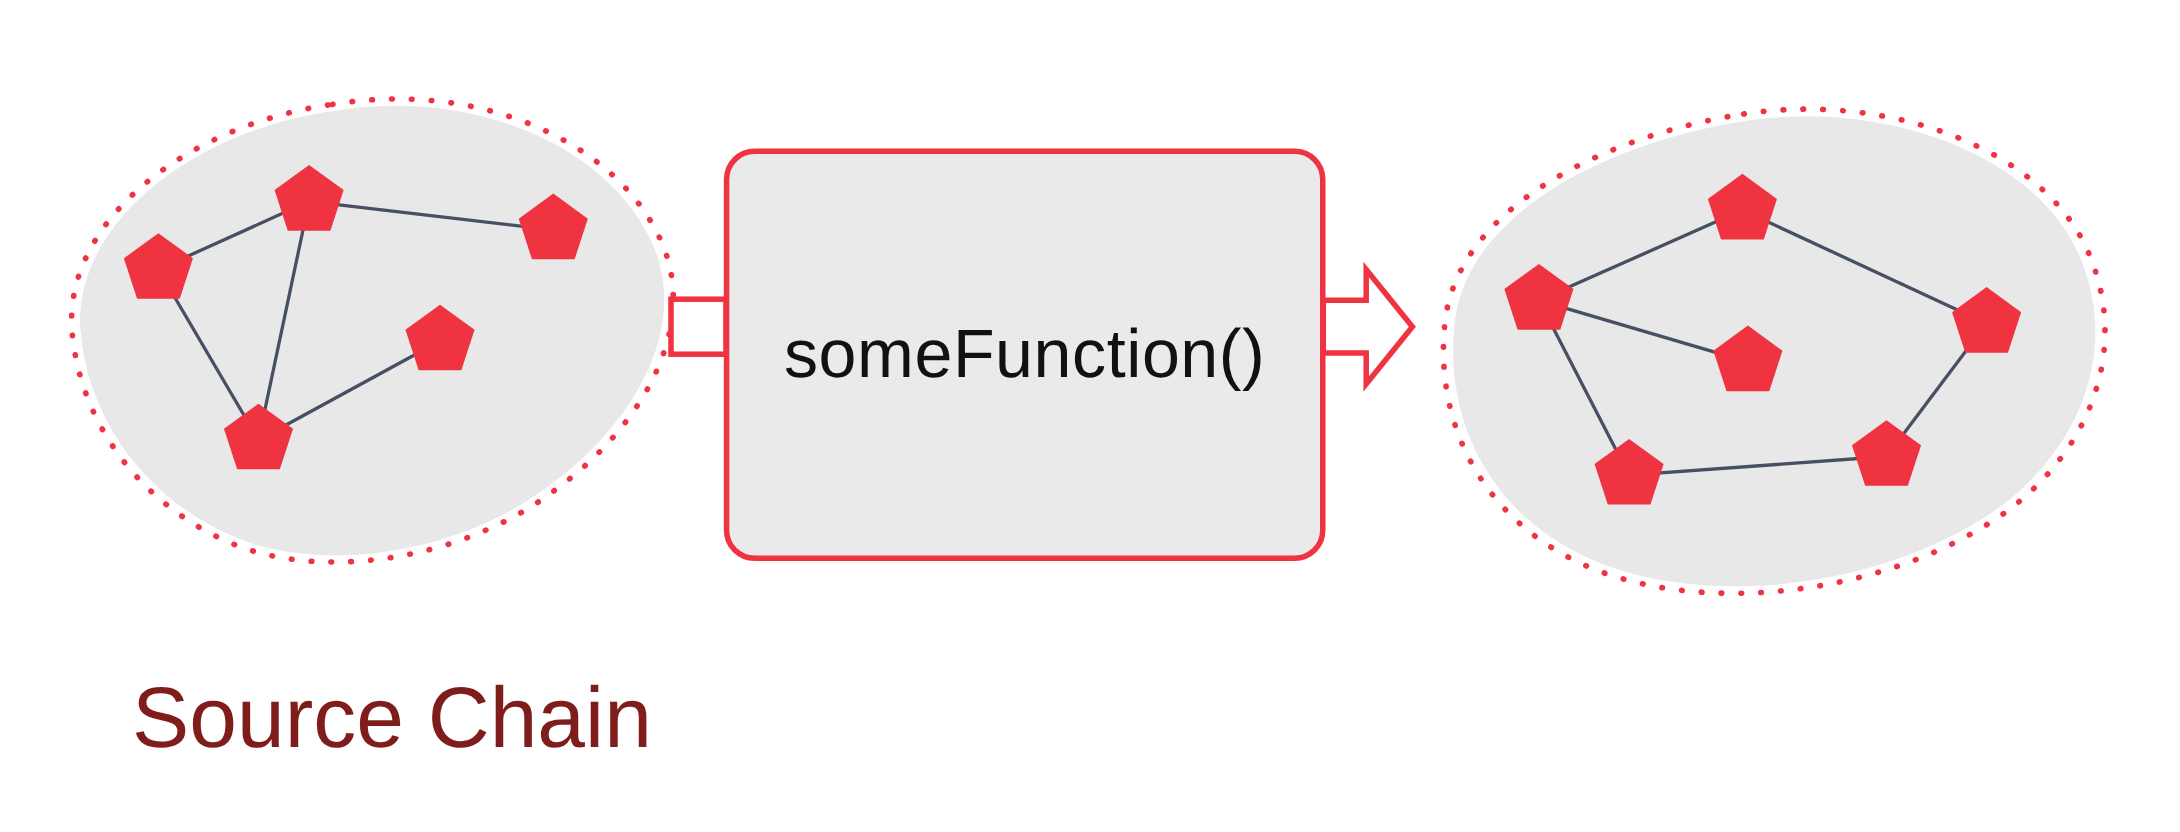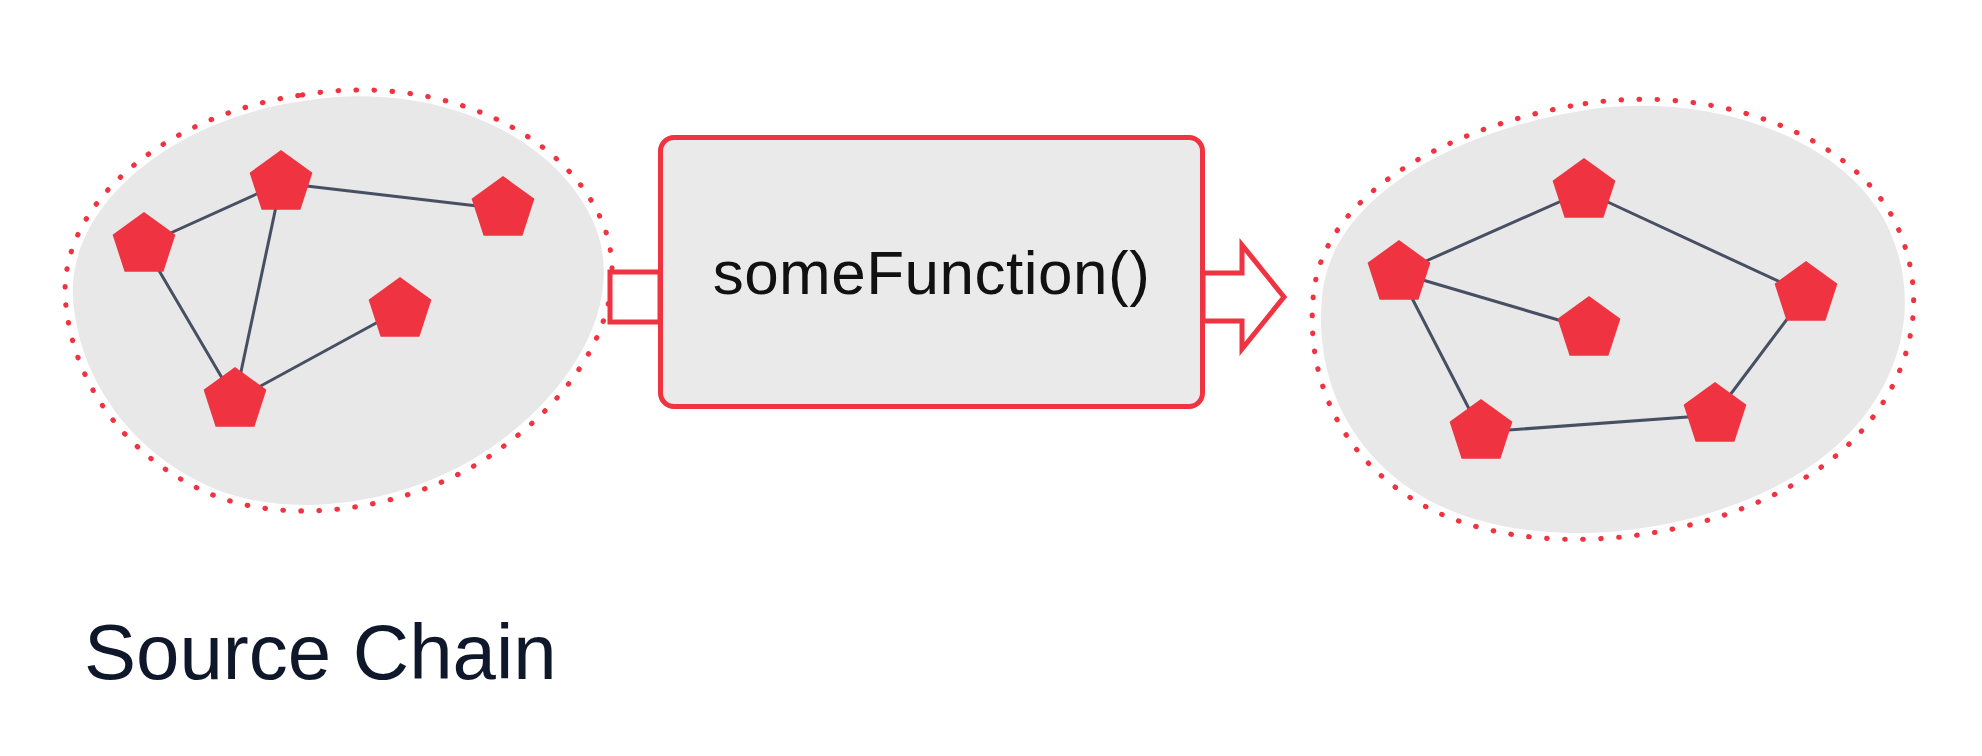--- a/index.html
+++ b/index.html
@@ -25,34 +25,35 @@
     stroke-width: 5;
     stroke-linecap: round;
     stroke-dasharray: 0.5 17;
   }
   .edge { stroke: var(--edge); stroke-width: 3; }
   .pent { fill: var(--accent); }
   .connector { fill: #ffffff; stroke: var(--accent); stroke-width: 5; stroke-linejoin: miter; }
   .fn-box {
     position: absolute;
     left: 658px; top: 135px;
-    width: 547px; height: 274px;
+    width: 547px; height: 375px;
     background: var(--boxfill);
     border: 5px solid var(--accent);
-    border-radius: 16px;
+    border-radius: 28px;
     display: flex; align-items: center; justify-content: center;
   }
   .fn-label { font-size: 62px; color: #111111; letter-spacing: 0.5px; }
   .chain-label {
     position: absolute;
     top: 610px;
     font-size: 78px;
     line-height: 1.1;
-    color: #0f172a;
+    color: #7f1d1d;
     white-space: nowrap;
+    margin-left: 36px;
   }
   #src-label { left: 84px; }
   #dst-label { left: 1277px; }
 </style>
 </head>
 <body>
 
 <div class="canvas">
 
   <svg class="layer" width="1982" height="756" viewBox="0 0 1982 756">

